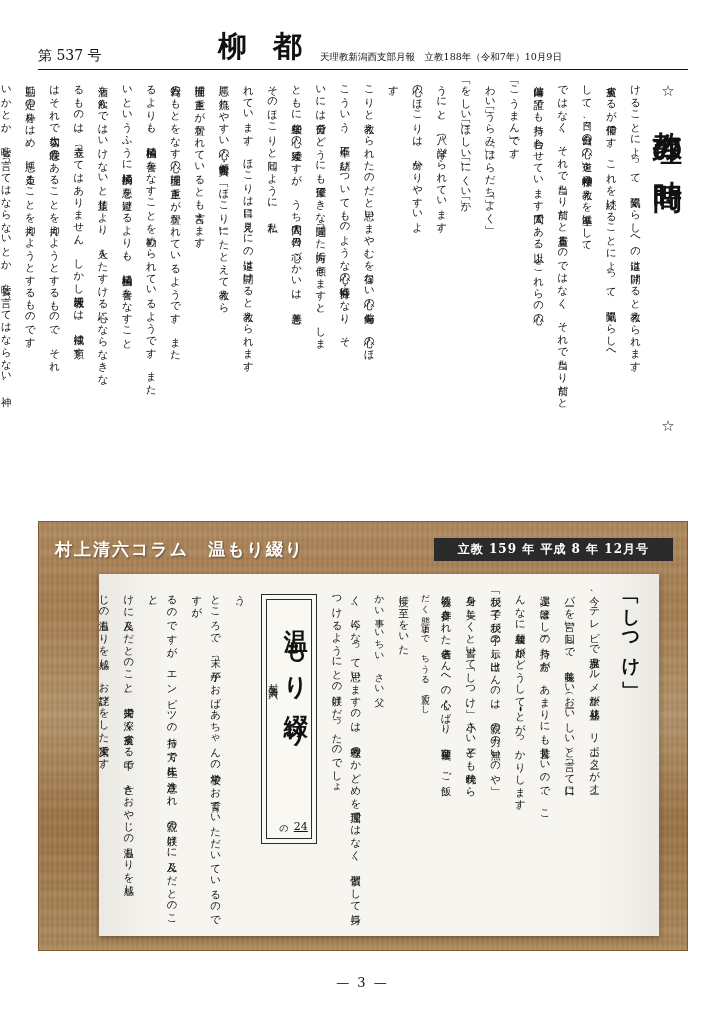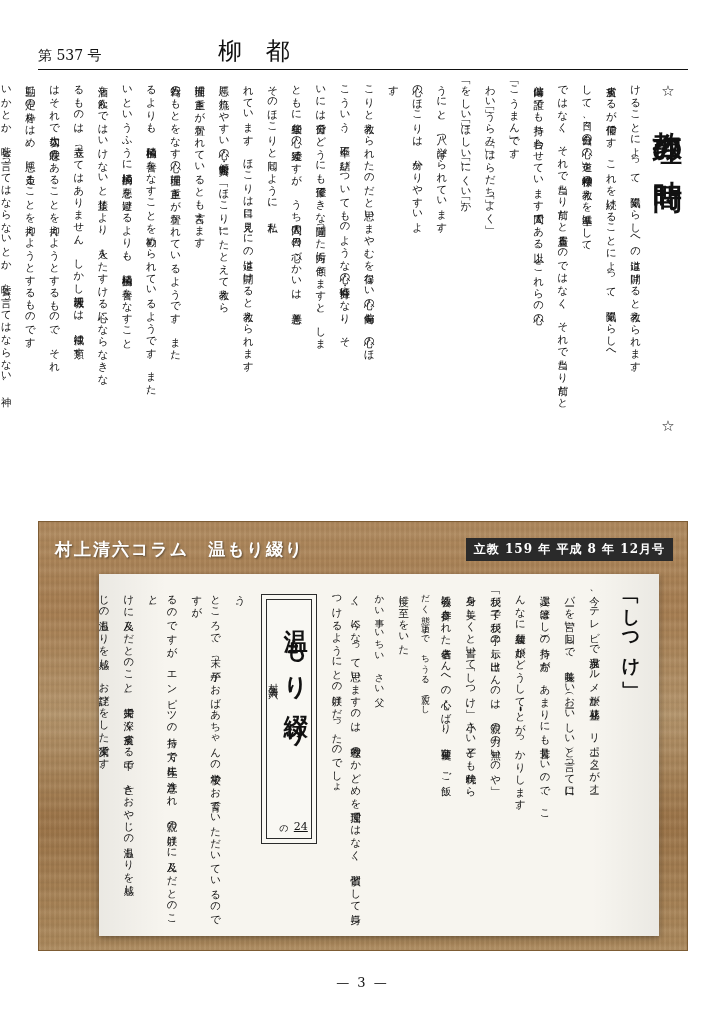--- a/index.html
+++ b/index.html
@@ -16,21 +16,21 @@
   .masthead {
     position: absolute; left: 38px; top: 36px; width: 650px; height: 34px;
     border-bottom: 1.5px solid #111;
     display: flex; align-items: flex-end; gap: 0;
   }
   .issue-no {
     font-size: 14px; color: #111; padding-bottom: 4px; width: 180px;
     font-family: "DejaVu Serif", serif;
   }
   .paper-title {
-    font-size: 24px; letter-spacing: 8px; font-weight: normal;
+    font-size: 29px; letter-spacing: 8px; font-weight: bold;
     padding-bottom: 2px; color: #111; white-space: nowrap;
   }
   .masthead-meta {
     font-size: 9.5px; color: #111; padding-bottom: 5px; padding-left: 10px;
     white-space: nowrap;
   }
 
   
   .article-top {
     position: absolute; left: 38px; top: 78px; width: 650px; height: 430px;
@@ -78,21 +78,21 @@
     display: flex; align-items: center; gap: 10px;
   }
   .panel-title {
     font-size: 17px; font-weight: bold; color: #ffffff;
     letter-spacing: 2px; text-shadow: 1px 1px 2px rgba(0,0,0,.45);
     white-space: nowrap;
   }
   .panel-date {
     margin-left: auto;
     background: #2a2a2a; color:#fff; font-size: 12px; font-weight: bold;
-    padding: 3px 8px; letter-spacing: 1px; white-space: nowrap;
+    padding: 3px 24px; letter-spacing: 1px; white-space: nowrap;
   }
 
   .paper-sheet {
     position: absolute; left: 60px; top: 52px; width: 560px; height: 362px;
     background: #f7f5ef;
     box-shadow: 0 2px 6px rgba(0,0,0,.35);
   }
   .paper-sheet::before{
     content:""; position:absolute; inset:0;
     background: linear-gradient(90deg, rgba(0,0,0,0.05), rgba(0,0,0,0) 12%, rgba(0,0,0,0) 88%, rgba(0,0,0,0.05));
@@ -155,20 +155,21 @@
     text-align: center; font-size: 13px; color:#111;
     letter-spacing: 2px;
   }
 </style>
 </head>
 <body>
 
 <div class="masthead">
   <div class="issue-no">第 537 号</div>
   <div class="paper-title">柳 都</div>
+  <div class="masthead-meta">天理教新潟西支部月報　立教188年（令和7年）10月9日</div>
 </div>
 
 <div class="article-top">
 
   <div class="headline-block">
     <div class="star">☆</div>
     <div class="headline">教理の時間</div>
     <div class="star">☆</div>
   </div>
 

